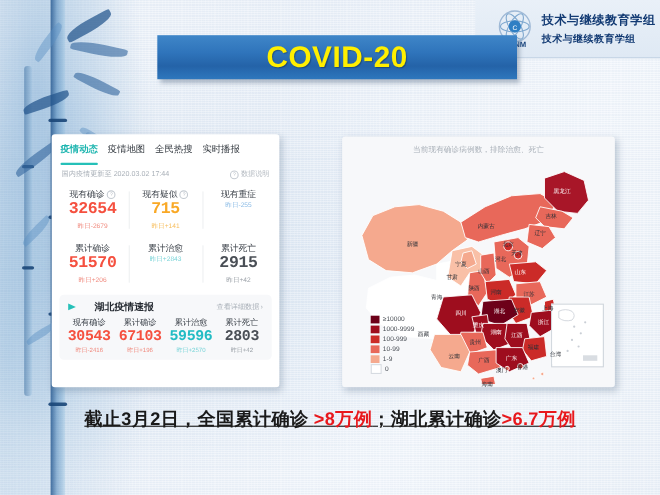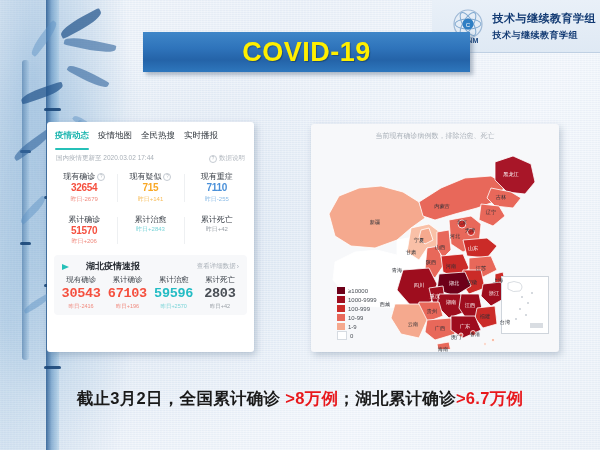--- a/index.html
+++ b/index.html
@@ -75,21 +75,21 @@
   .tab.active{color:#1fb6b0;font-weight:bold;}
   .tab.active:after{content:"";position:absolute;left:0;right:0;bottom:0;height:2px;background:#25c0b8;border-radius:1px;}
   .meta{display:flex;justify-content:space-between;align-items:center;padding:4px 9px 2px 9px;}
   .meta-left{font-size:6.5px;color:#a9b0b8;}
   .meta-right{font-size:6.5px;color:#b4bac1;display:flex;align-items:center;gap:2px;}
 
   .grid{display:flex;padding:3px 4px 0 4px;}
   .cell{flex:1;text-align:center;padding:3px 0 4px 0;position:relative;}
   .cell + .cell:before{content:"";position:absolute;left:0;top:6px;bottom:6px;width:1px;background:#eef0f2;}
   .cell .lab{font-size:8px;color:#3b4149;display:flex;align-items:center;justify-content:center;gap:2px;}
-  .cell .num{font-size:10px;font-weight:bold;line-height:1.25;letter-spacing:-.3px;}
+  .cell .num{font-size:15px;font-weight:bold;line-height:1.25;letter-spacing:-.3px;font-family:Liberation Mono, monospace;}
   .cell .delta{font-size:6px;}
   .q{display:inline-block;width:6px;height:6px;border:1px solid #c5cbd2;border-radius:50%;
      font-size:4.5px;line-height:6px;color:#b0b7bf;text-align:center;}
 
   .c-red{color:#f5503f;}
   .c-orange{color:#f9a825;}
   .c-blue{color:#4a90d9;}
   .c-cyan{color:#23bcc4;}
   .c-dark{color:#4a4f56;}
   .d-red{color:#f08a7e;}
@@ -122,22 +122,22 @@
   .legend{position:absolute;left:22px;top:142px;z-index:5;}
   .leg-row{display:flex;align-items:center;gap:3px;height:9px;}
   .leg-sw{width:8px;height:7px;}
   .leg-tx{font-size:6px;color:#4a4f56;}
   .inset{position:absolute;right:6px;bottom:14px;width:46px;height:56px;background:#fff;border:1px solid #cfd5dc;}
   .prov{position:absolute;font-size:5.2px;color:#2b2f36;white-space:nowrap;transform:translate(-50%,-50%);}
   .prov.w{color:#ffffff;}
 
   
   .caption{
-    position:absolute;left:0;right:0;top:388px;text-align:center;
-    font-size:16.5px;font-weight:bold;color:#1a1a1a;letter-spacing:.3px;
+    position:absolute;left:0;right:0;top:370px;text-align:center;
+    font-size:16.5px;font-weight:bold;color:#1a1a1a;letter-spacing:.3px;text-decoration:underline;
   }
   .caption .hl{color:#e8181c;}
 </style>
 </head>
 <body>
 
 <div class="texture"></div>
 
 <div class="bamboo">
   <div class="wash"></div>
@@ -177,21 +177,21 @@
       <text x="20" y="37" font-size="7" font-weight="bold" fill="#16427c" text-anchor="middle" font-family="Liberation Sans, sans-serif">CSNM</text>
     </svg>
   </div>
   <div class="logo-text">
     <div class="logo-l1">技术与继续教育学组</div>
     <div class="logo-l2">技术与继续教育学组</div>
   </div>
 </div>
 
 <div class="title-bar">
-  <span>COVID-19</span>
+  <span>COVID-20</span>
 </div>
 
 <div class="card">
   <div class="tabs">
     <div class="tab active">疫情动态</div>
     <div class="tab">疫情地图</div>
     <div class="tab">全民热搜</div>
     <div class="tab">实时播报</div>
   </div>
 
@@ -217,21 +217,20 @@
           <span>现有疑似</span>
           <span class="q">?</span>
         </div>
       <div class="num c-orange">715</div>
       <div class="delta d-orange">昨日+141</div>
     </div>
     <div class="cell">
       <div class="lab">
           <span>现有重症</span>
         </div>
-      <div class="num c-blue">7110</div>
       <div class="delta d-blue">昨日-255</div>
     </div>
   </div>
 
   <div class="grid">
     <div class="cell">
       <div class="lab">
           <span>累计确诊</span>
         </div>
       <div class="num c-red">51570</div>
@@ -240,20 +239,21 @@
     <div class="cell">
       <div class="lab">
           <span>累计治愈</span>
         </div>
       <div class="delta d-cyan">昨日+2843</div>
     </div>
     <div class="cell">
       <div class="lab">
           <span>累计死亡</span>
         </div>
+      <div class="num c-dark">2915</div>
       <div class="delta d-dark">昨日+42</div>
     </div>
   </div>
 
   <div class="hubei">
     <div class="hubei-head">
       <div class="hubei-title">
         <span class="plane"></span>
         <span>湖北疫情速报</span>
       </div>

